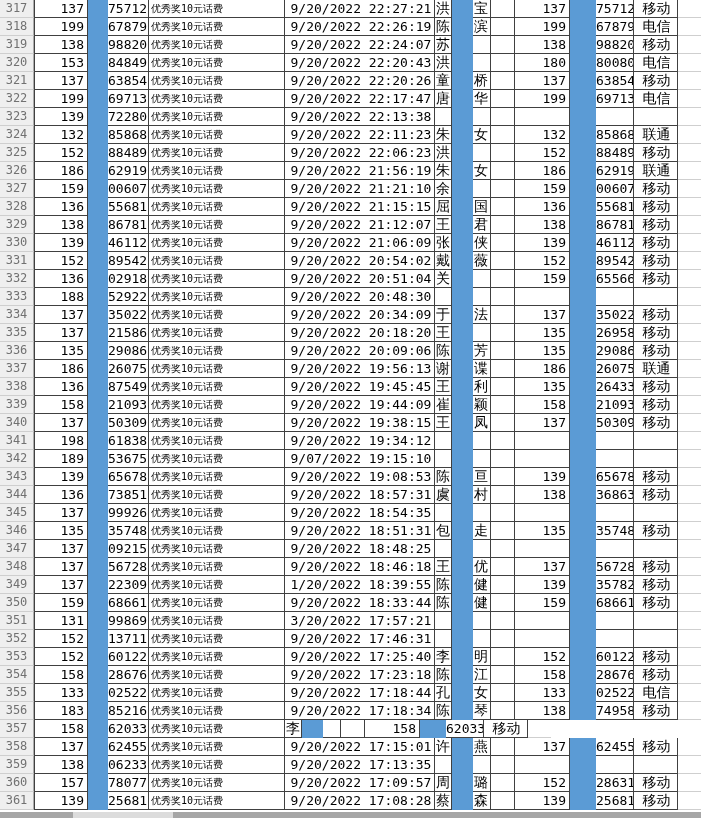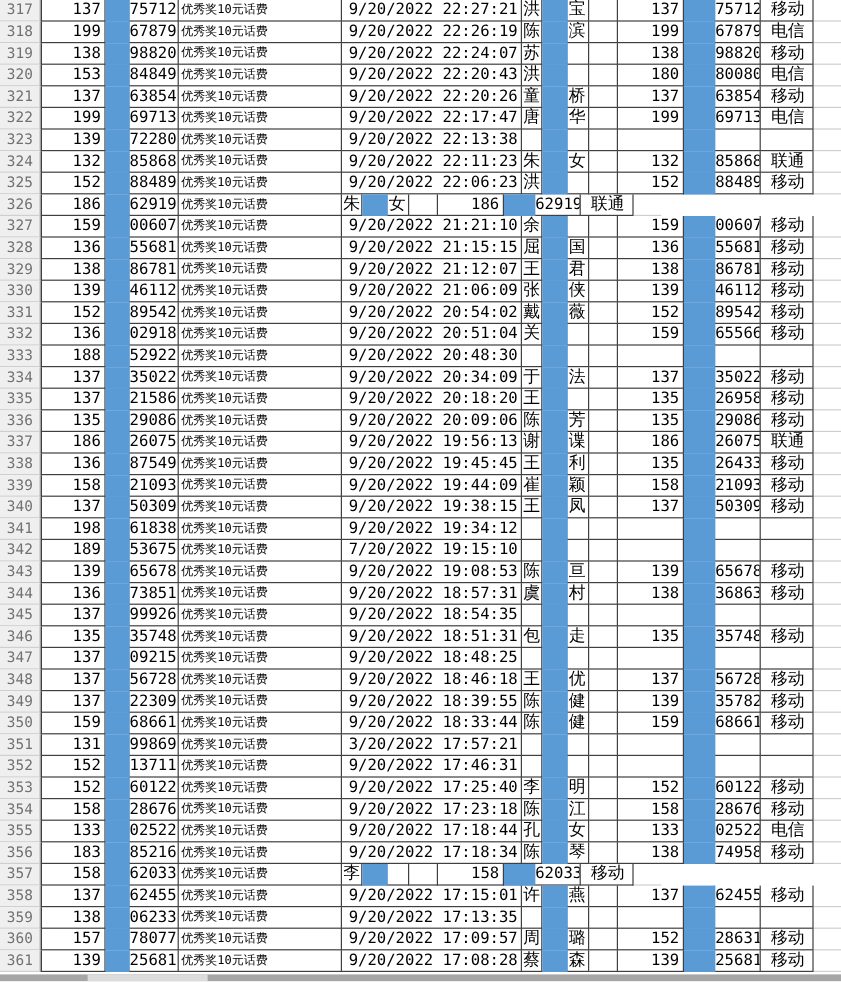--- a/index.html
+++ b/index.html
@@ -189,20 +189,21 @@
         <div class="cell dk c12">88489</div>
         <div class="cell dk c13">移动</div>
         <div class="cell c14"></div>
       </div>
       <div class="row">
         <div class="rh cell">326</div>
         <div class="cell dk c1">186</div>
         <div class="cell blue c2"></div>
         <div class="cell dk c3">62919</div>
         <div class="cell dk c4">优秀奖10元话费</div>
+        <div class="cell dk c5">9/20/2022 21:56:19</div>
         <div class="cell dk c6">朱</div>
         <div class="cell blue c7"></div>
         <div class="cell dk c8">女</div>
         <div class="cell dk c9"></div>
         <div class="cell dk c10">186</div>
         <div class="cell blue c11"></div>
         <div class="cell dk c12">62919</div>
         <div class="cell dk c13">联通</div>
         <div class="cell c14"></div>
       </div>
@@ -460,21 +461,21 @@
         <div class="cell dk c12"></div>
         <div class="cell dk c13"></div>
         <div class="cell c14"></div>
       </div>
       <div class="row">
         <div class="rh cell">342</div>
         <div class="cell dk c1">189</div>
         <div class="cell blue c2"></div>
         <div class="cell dk c3">53675</div>
         <div class="cell dk c4">优秀奖10元话费</div>
-        <div class="cell dk c5">7/20/2022 19:15:10</div>
+        <div class="cell dk c5">9/07/2022 19:15:10</div>
         <div class="cell dk c6"></div>
         <div class="cell blue c7"></div>
         <div class="cell dk c8"></div>
         <div class="cell dk c9"></div>
         <div class="cell dk c10"></div>
         <div class="cell blue c11"></div>
         <div class="cell dk c12"></div>
         <div class="cell dk c13"></div>
         <div class="cell c14"></div>
       </div>
@@ -579,21 +580,21 @@
         <div class="cell dk c12">56728</div>
         <div class="cell dk c13">移动</div>
         <div class="cell c14"></div>
       </div>
       <div class="row">
         <div class="rh cell">349</div>
         <div class="cell dk c1">137</div>
         <div class="cell blue c2"></div>
         <div class="cell dk c3">22309</div>
         <div class="cell dk c4">优秀奖10元话费</div>
-        <div class="cell dk c5">9/20/2022 18:39:55</div>
+        <div class="cell dk c5">1/20/2022 18:39:55</div>
         <div class="cell dk c6">陈</div>
         <div class="cell blue c7"></div>
         <div class="cell dk c8">健</div>
         <div class="cell dk c9"></div>
         <div class="cell dk c10">139</div>
         <div class="cell blue c11"></div>
         <div class="cell dk c12">35782</div>
         <div class="cell dk c13">移动</div>
         <div class="cell c14"></div>
       </div>

